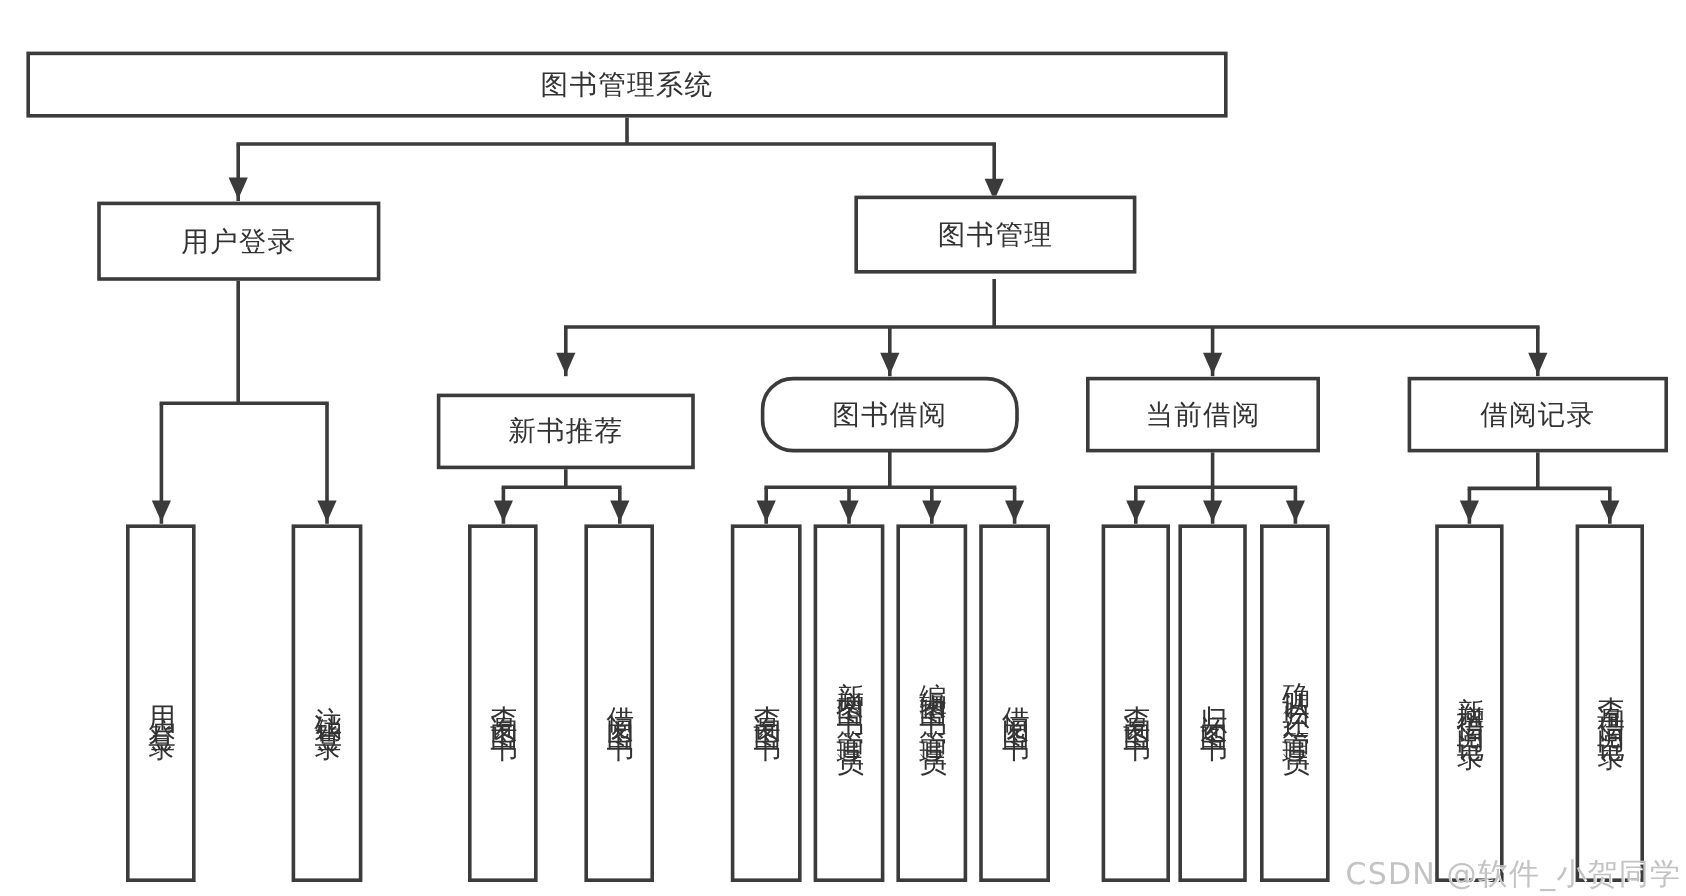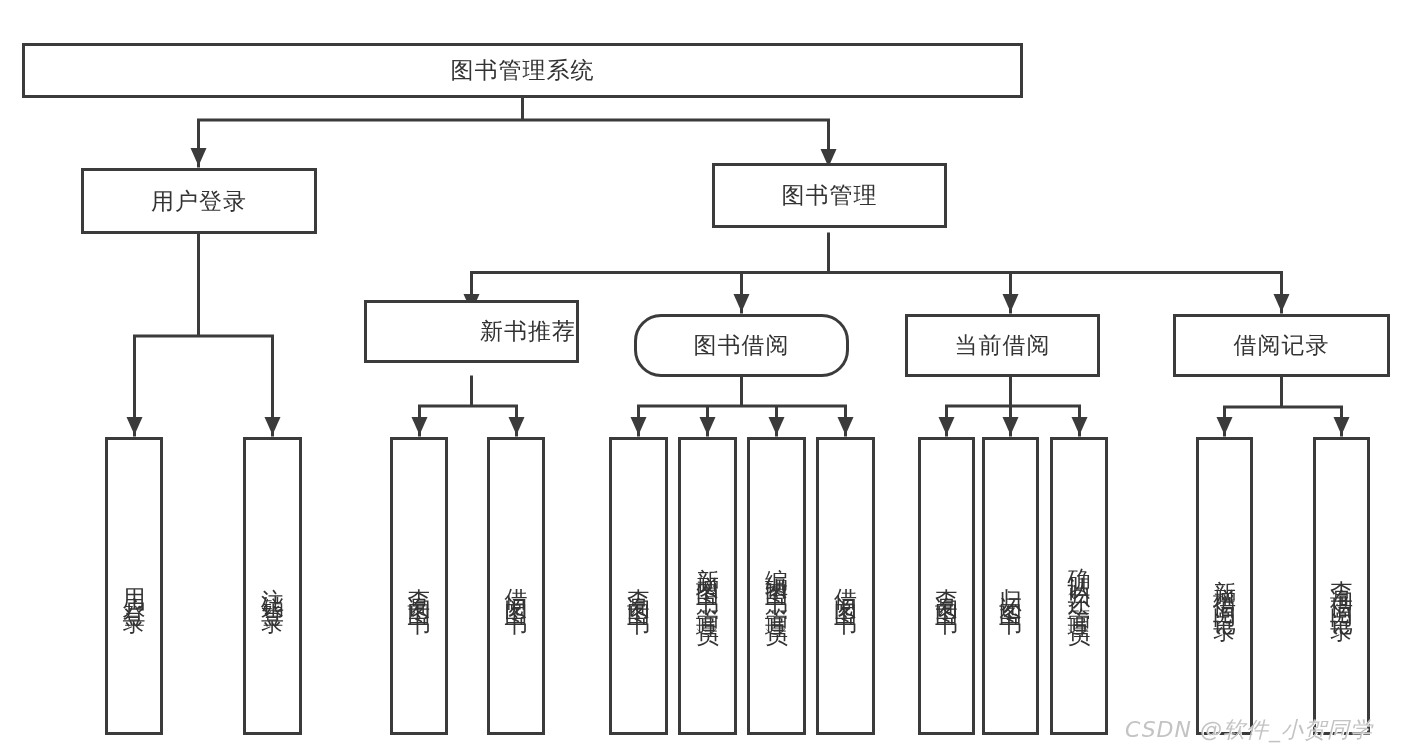--- a/index.html
+++ b/index.html
@@ -52,34 +52,33 @@
   }
   .vtext {
     writing-mode: vertical-rl;
     text-orientation: mixed;
     letter-spacing: 8px;
     line-height: 1;
     color: var(--text);
   }
   .watermark {
     position: absolute;
-    right: 32px;
+    right: 4px;
     bottom: 2px;
-    font-size: 22px;
+    font-size: 25px;
     letter-spacing: 1px;
     color: var(--watermark);
     text-shadow: 1px 1px 0 #ffffff;
     z-index: 5;
-    font-style: italic;
   }
   
   #n-root            { left: 22px;   top: 14px;  width: 1001px; height: 55px; margin-top: 29px; }
   #n-user-login      { left: 81px;   top: 168px; width: 236px;  height: 66px; }
   #n-book-mgmt       { left: 712px;  top: 163px; width: 235px;  height: 65px; }
-  #n-new-books       { left: 364px;  top: 300px; width: 215px;  height: 63px; justify-content: flex-end; }
+  #n-new-books       { left: 364px;  top: 328px; width: 215px;  height: 63px; }
   #n-book-borrow     { left: 634px;  top: 314px; width: 215px;  height: 63px; border-radius: 27px; }
   #n-current-borrow  { left: 905px;  top: 314px; width: 195px;  height: 63px; }
   #n-borrow-records  { left: 1173px; top: 314px; width: 217px;  height: 63px; }
   #l-user-login      { left: 105px;  width: 58px; }
   #l-logout          { left: 243px;  width: 59px; }
   #l-nb-query        { left: 390px;  width: 58px; }
   #l-nb-borrow       { left: 487px;  width: 58px; }
   #l-bb-query        { left: 609px;  width: 59px; }
   #l-bb-add          { left: 678px;  width: 59px; }
   #l-bb-edit         { left: 747px;  width: 59px; }

